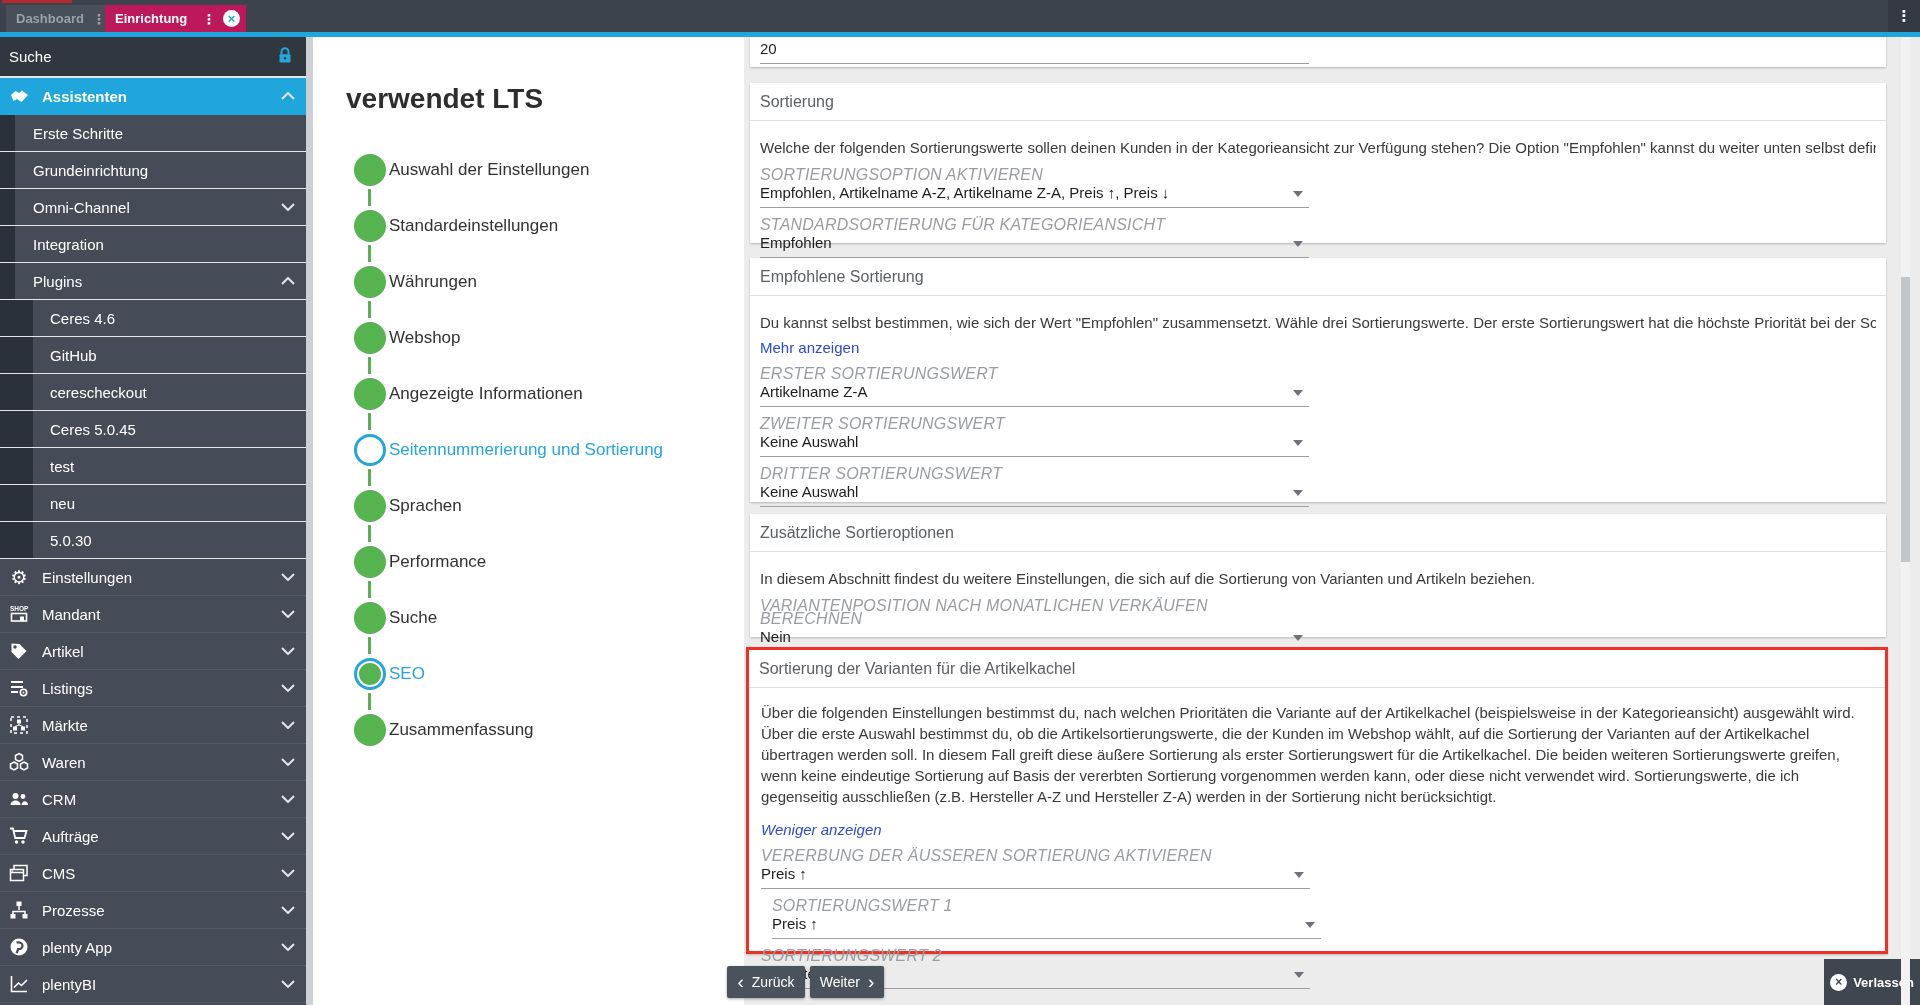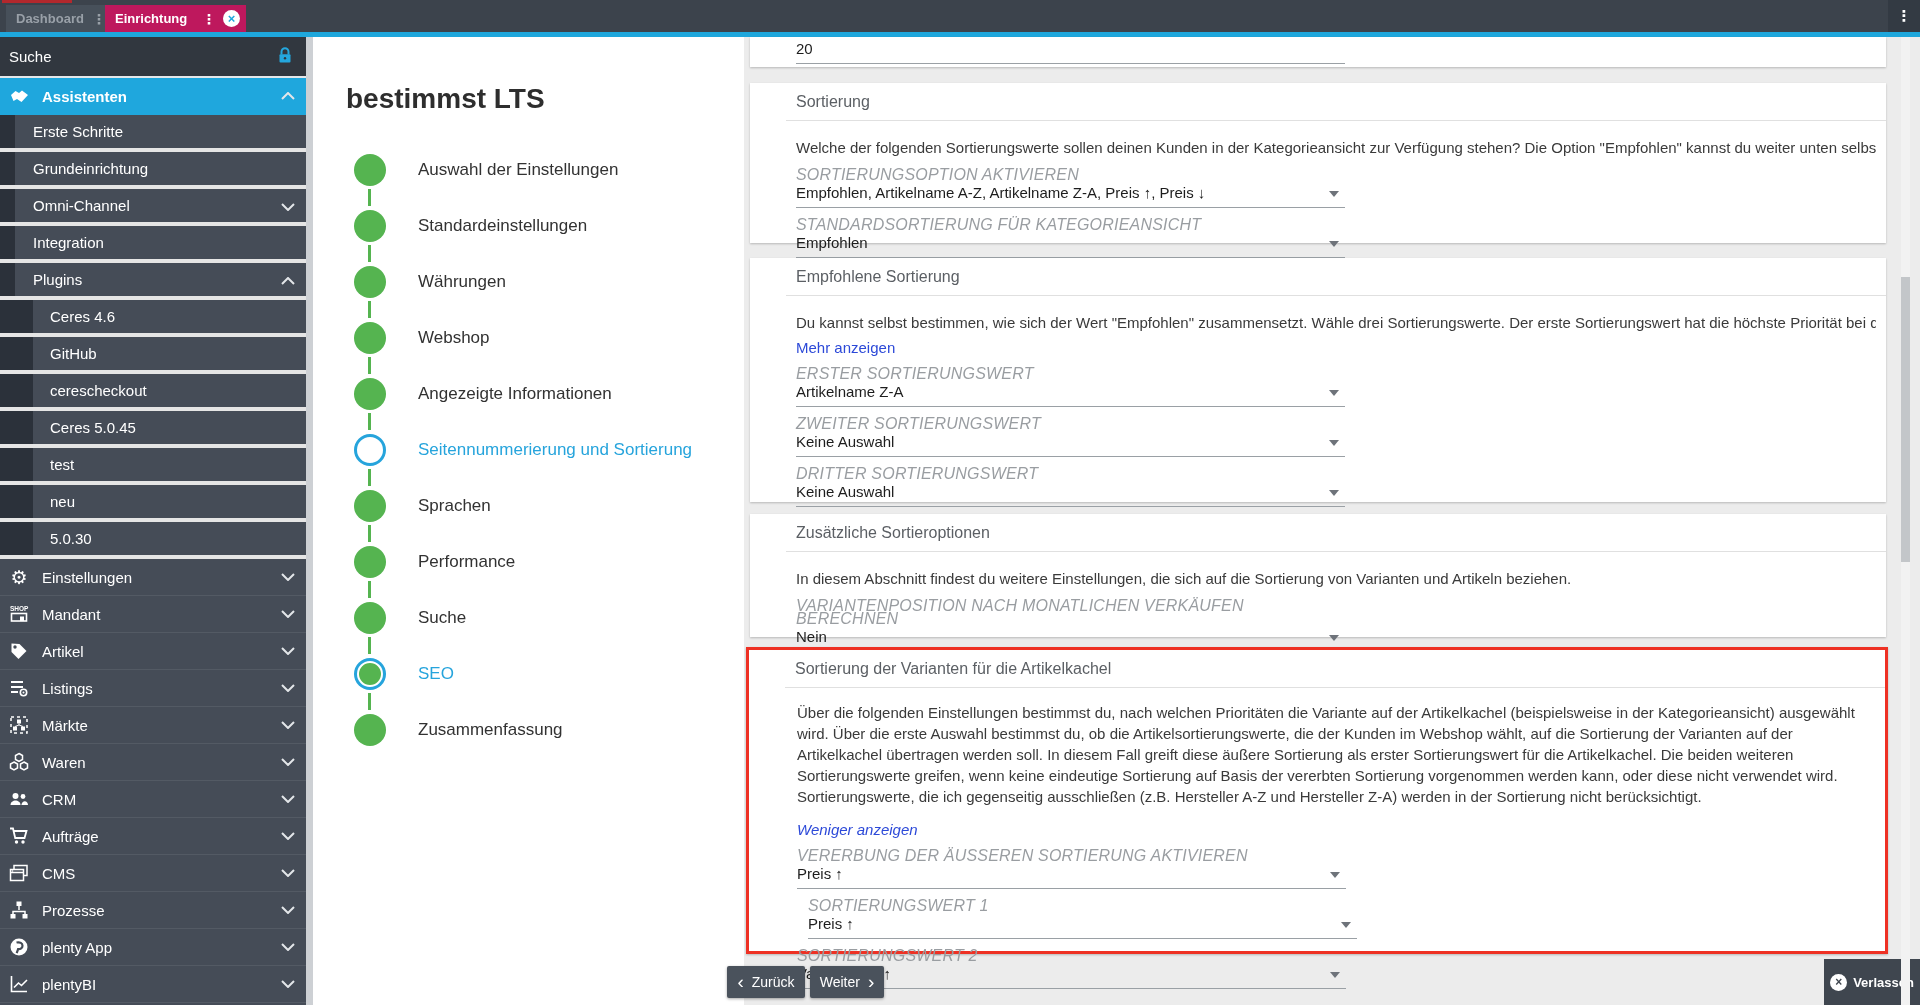--- a/index.html
+++ b/index.html
@@ -16,45 +16,45 @@
   .tab-kebab{font-family:"DejaVu Sans",sans-serif;font-size:14px;font-weight:bold;padding:0 5px;}
   .tab-close{width:17px;height:17px;border-radius:50%;background:#fff;color:#1ea7dc;display:flex;align-items:center;justify-content:center;font-size:13px;font-weight:bold;margin-left:2px;}
   .topbar-overflow{position:absolute;right:0;top:0;width:32px;height:32px;background:#333a43;color:#fff;display:flex;align-items:center;justify-content:center;font-family:"DejaVu Sans",sans-serif;font-size:15px;font-weight:bold;cursor:pointer;}
   .accent-bar{position:absolute;left:0;top:32px;width:1920px;height:5px;background:#1ea7dc;}
 
   
   .sidebar{position:absolute;left:0;top:37px;width:306px;height:968px;background:#454c57;overflow:hidden;}
   .search-row{position:relative;height:39px;background:#31373f;border-bottom:2px solid #e4e7ea;display:flex;align-items:center;}
   .search-label{color:#fff;font-size:15px;margin-left:9px;}
   .lock{position:absolute;right:11px;top:8px;}
-  .row{position:relative;height:37px;box-sizing:border-box;display:flex;align-items:center;color:#fff;font-size:15px;background:#454c57;border-bottom:4px solid #e5e5e5;cursor:pointer;}
+  .row{position:relative;height:37px;box-sizing:border-box;display:flex;align-items:center;color:#fff;font-size:15px;background:#454c57;border-bottom:1px solid #e5e5e5;cursor:pointer;}
   .root{padding-left:42px;border-bottom:1px solid #535a64;}
   .root .ico{position:absolute;left:8px;top:7px;width:22px;height:22px;display:flex;align-items:center;justify-content:center;}
   .root .glyph{font-family:"DejaVu Sans",sans-serif;font-size:19px;line-height:22px;color:#fff;}
   .active-root{background:#1fa7dd;border-bottom-color:#1fa7dd;font-weight:bold;}
   .lvl1{padding-left:33px;box-shadow:inset 15px 0 0 0 #2b313a;}
   .lvl2{padding-left:50px;box-shadow:inset 33px 0 0 0 #2b313a;}
   .chev{position:absolute;right:11px;top:14px;color:#e3e6e9;line-height:0;}
 
   
   .stepper{position:absolute;left:306px;top:37px;width:438px;height:968px;background:#fff;}
   .stepper-scroll{position:absolute;left:0;top:0;width:7px;height:968px;background:#cdd0d4;}
   .wizard-title{position:absolute;left:40px;top:46px;font-size:28px;font-weight:bold;color:#2e2e2e;}
   .steps{position:absolute;left:48px;top:77px;margin-top:28px;}
   .step{position:relative;height:56px;display:flex;align-items:center;cursor:pointer;}
   .dot{box-sizing:border-box;width:32px;height:32px;border-radius:50%;background:#55b450;flex:0 0 32px;}
   .step.current .dot{background:#fff;border:3px solid #26a4dc;}
   .step.selected .dot{width:26px;height:26px;flex-basis:26px;margin:0 3px;border:2px solid #fff;box-shadow:0 0 0 3px #26a4dc;}
-  .step-label{margin-left:32px;font-size:17px;color:#323232;white-space:nowrap;text-align:right;}
+  .step-label{margin-left:3px;font-size:17px;color:#323232;white-space:nowrap;text-align:right;}
   .step.current .step-label,.step.selected .step-label{color:#26a4dc;}
   .step:not(:last-child)::after{content:"";position:absolute;left:14px;top:47px;width:3px;height:17px;background:#55b450;}
 
   
   .main{position:absolute;left:744px;top:37px;width:1176px;height:968px;background:#ececec;}
-  .card{position:absolute;left:6px;width:1136px;background:#fff;box-shadow:0 1px 2px rgba(0,0,0,.22);box-sizing:border-box;padding-left:36px;}
+  .card{position:absolute;left:6px;width:1136px;background:#fff;box-shadow:0 1px 2px rgba(0,0,0,.22);box-sizing:border-box;}
   #card-top{top:0;height:30px;}
   #card-sortierung{top:46px;height:160px;}
   #card-empfohlene{top:221px;height:244px;}
   #card-zusatz{top:477px;height:123px;}
   #card-varianten{top:610px;left:2px;width:1142px;height:307px;border:3px solid #ee3124;}
   .card-header{height:37px;line-height:37px;padding:0 10px;color:#5b5f64;font-size:16px;border-bottom:1px solid #e0e0e0;}
   .desc{margin:16px 10px 0;font-size:15px;color:#3a3a3a;line-height:21px;white-space:nowrap;overflow:hidden;}
   .para{margin:14px 12px 0;font-size:15px;color:#3a3a3a;line-height:21px;}
   .tlink{display:inline-block;margin:6px 10px 0;color:#2c49d8;font-size:15px;cursor:pointer;}
   .field{position:relative;margin:10px 10px 0;width:549px;border-bottom:1px solid #9aa0a5;padding-bottom:5px;cursor:pointer;}
@@ -311,21 +311,21 @@
       </span>
     <span class="lbl">plentyBI</span>
     <span class="chev"><svg width="14" height="8" viewBox="0 0 14 8">
           <polyline points="1,1 7,7 13,1" fill="none" stroke="currentColor" stroke-width="2"></polyline>
         </svg></span>
   </div>
 </div>
 
 <div class="stepper">
   <div class="stepper-scroll"></div>
-  <div class="wizard-title">bestimmst LTS</div>
+  <div class="wizard-title">verwendet LTS</div>
   <div class="steps">
     <div class="step done">
         <span class="dot"></span>
         <span class="step-label">Auswahl der Einstellungen</span>
       </div>
     <div class="step done">
         <span class="dot"></span>
         <span class="step-label">Standardeinstellungen</span>
       </div>
     <div class="step done">

